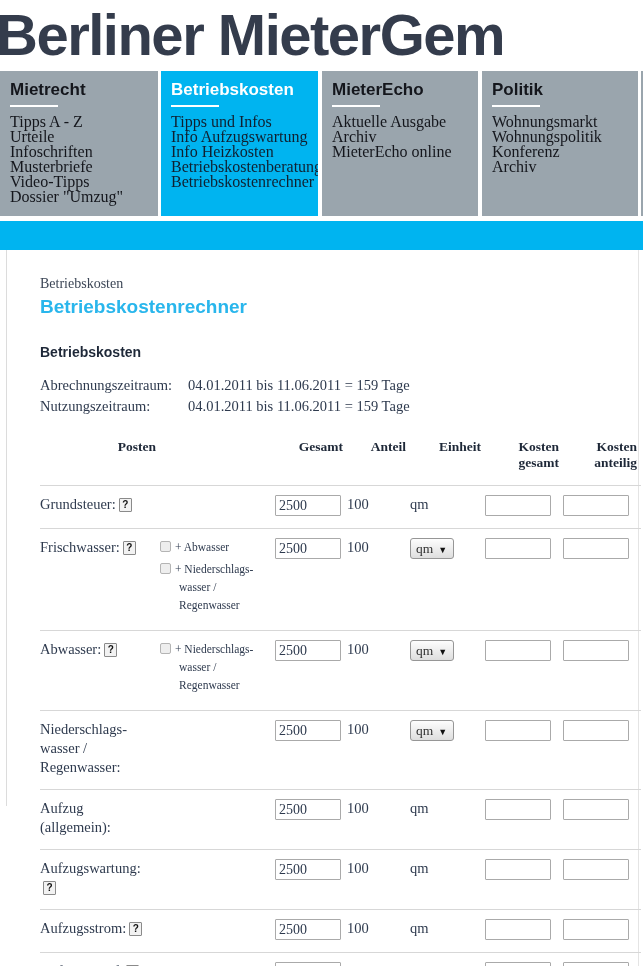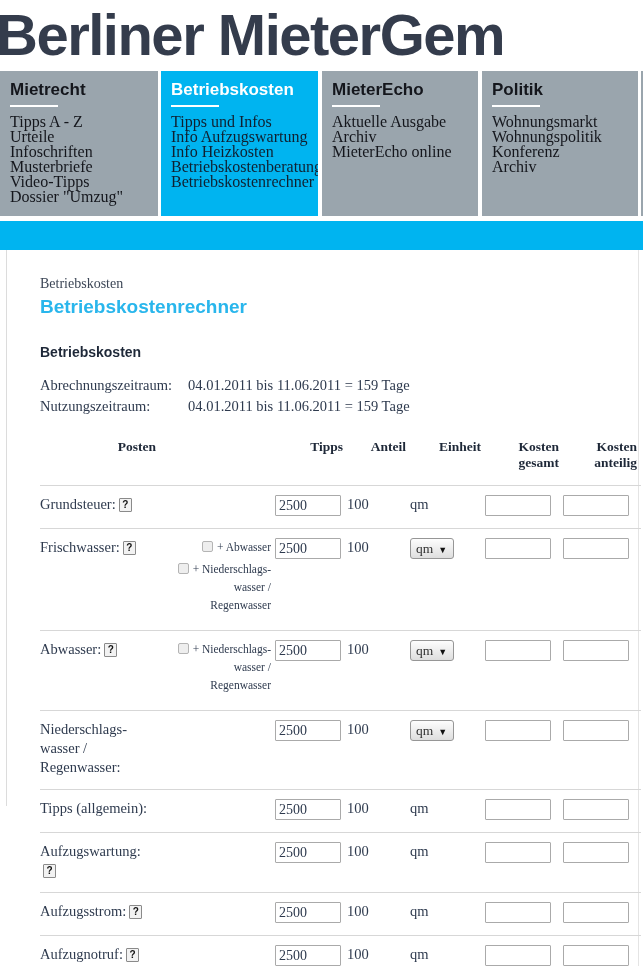--- a/index.html
+++ b/index.html
@@ -165,21 +165,20 @@
     border-radius: 1px;
   }
 
   
   .cb-row {
     display: block;
     font-size: 11.5px;
     line-height: 18px;
     color: #2e3a4e;
     margin-bottom: 4px;
-    text-align: right;
   }
   .cb-box {
     display: inline-block;
     width: 11px; height: 11px;
     border: 1px solid #b4b4b4;
     background: #eeeeee;
     border-radius: 2px;
     vertical-align: -1px;
     margin-right: 4px;
     cursor: pointer;
@@ -306,21 +305,21 @@
           <col class="c-gesamt">
         <col class="c-anteil">
           <col class="c-einheit">
           <col class="c-kg">
           <col class="c-ka">
       </colgroup>
       <thead>
         <tr>
           <th>Posten</th>
           <th></th>
-          <th>Tipps</th>
+          <th>Gesamt</th>
           <th>Anteil</th>
           <th>Einheit</th>
           <th>Kosten gesamt</th>
           <th>Kosten anteilig</th>
         </tr>
       </thead>
       <tbody id="calc-body">
           <tr>
             <td><span class="posten-label">Grundsteuer:</span><span class="help-icon">?</span></td>
             <td></td>
@@ -356,21 +355,21 @@
           <tr>
             <td><span class="posten-label">Niederschlags- wasser / Regenwasser:</span></td>
             <td></td>
             <td><input type="text" class="num" value="2500" style=""></td>
             <td class="anteil-val">100</td>
             <td><span class="sel"><span>qm</span><span class="arrow">▼</span></span></td>
             <td><input type="text" class="cost" style=""></td>
             <td><input type="text" class="cost" style=""></td>
           </tr>
           <tr>
-            <td><span class="posten-label">Tipps (allgemein):</span></td>
+            <td><span class="posten-label">Aufzug (allgemein):</span></td>
             <td></td>
             <td><input type="text" class="num" value="2500" style=""></td>
             <td class="anteil-val">100</td>
             <td><span class="plain-unit">qm</span></td>
             <td><input type="text" class="cost" style=""></td>
             <td><input type="text" class="cost" style=""></td>
           </tr>
           <tr>
             <td><span class="posten-label">Aufzugswartung:</span><span class="help-icon">?</span></td>
             <td></td>

